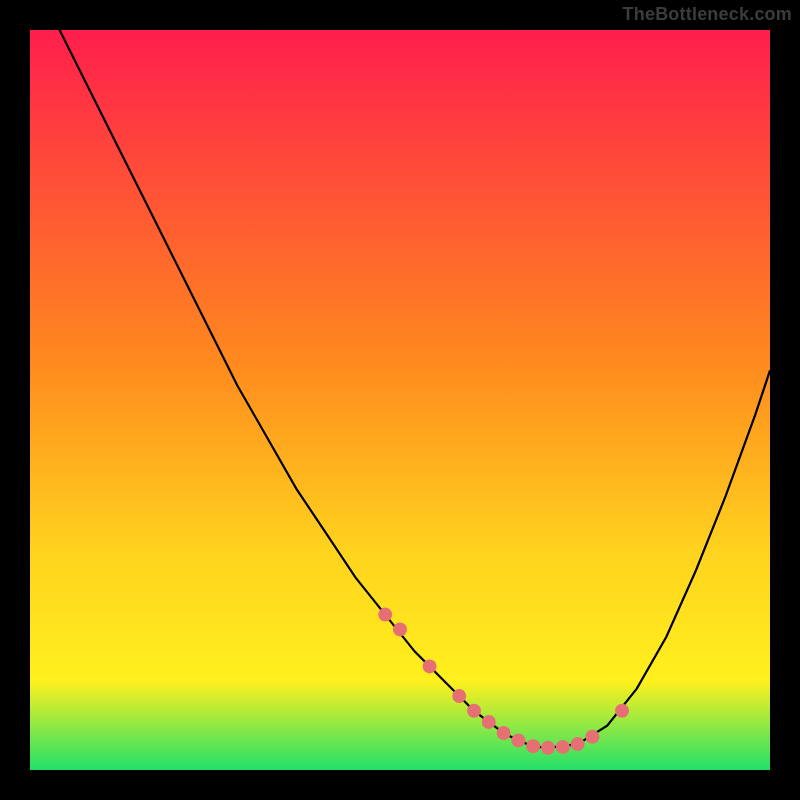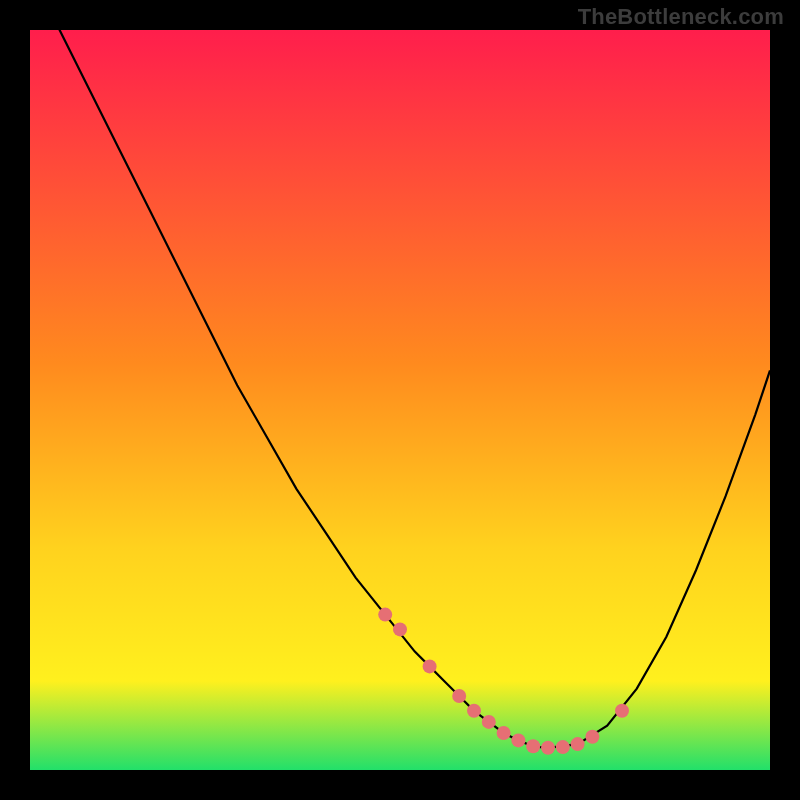--- a/index.html
+++ b/index.html
@@ -15,22 +15,22 @@
     position: absolute;
     left: 0;
     top: 0;
     width: 800px;
     height: 800px;
     background: #000000;
   }
   .watermark {
     position: absolute;
     top: 4px;
-    right: 16px;
-    font-size: 22px;
+    right: 8px;
+    font-size: 18px;
     font-weight: 600;
     color: #3c3c3c;
     letter-spacing: 0.2px;
     user-select: none;
   }
   .plot {
     position: absolute;
     left: 30px;
     top: 30px;
     width: 740px;

